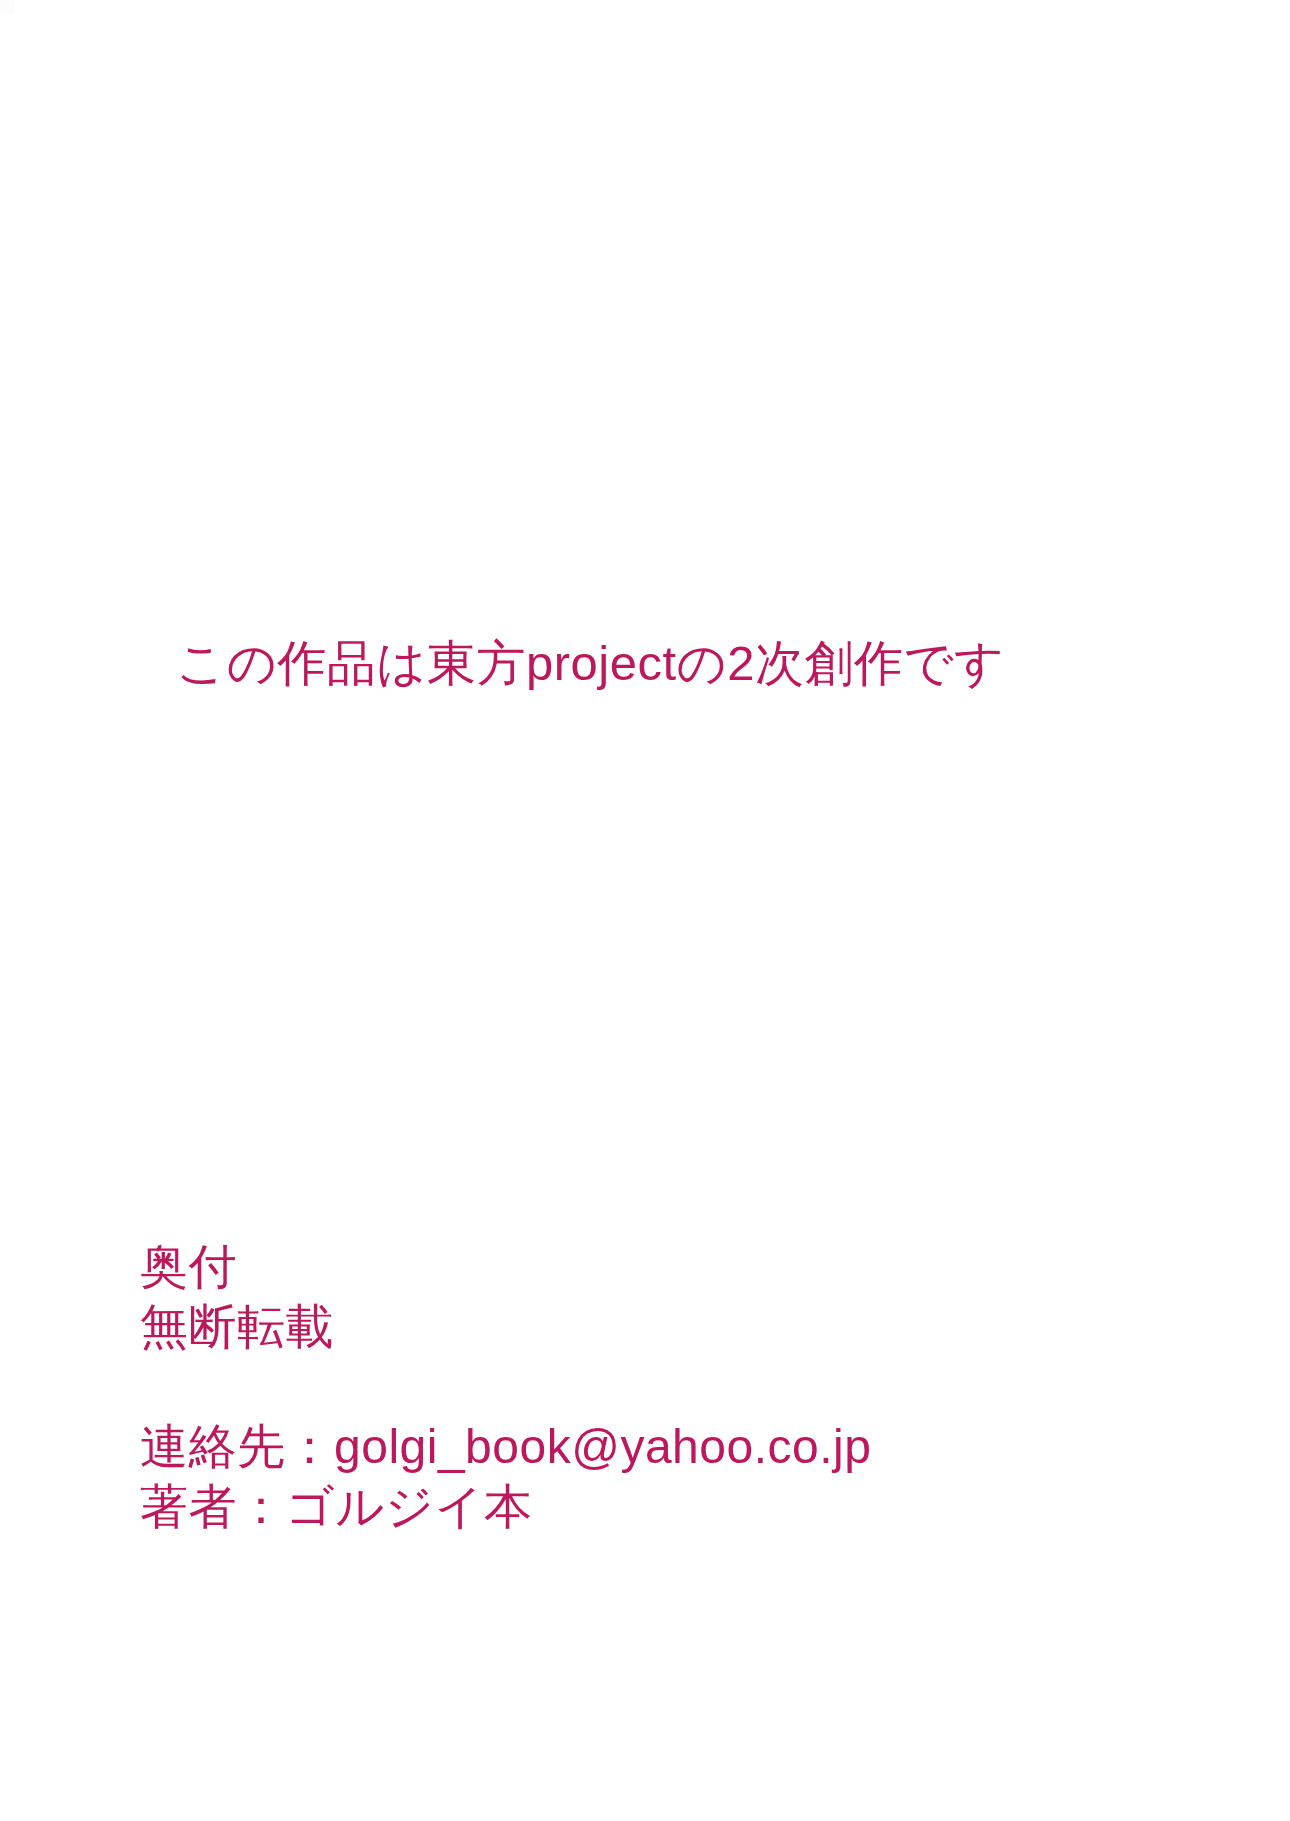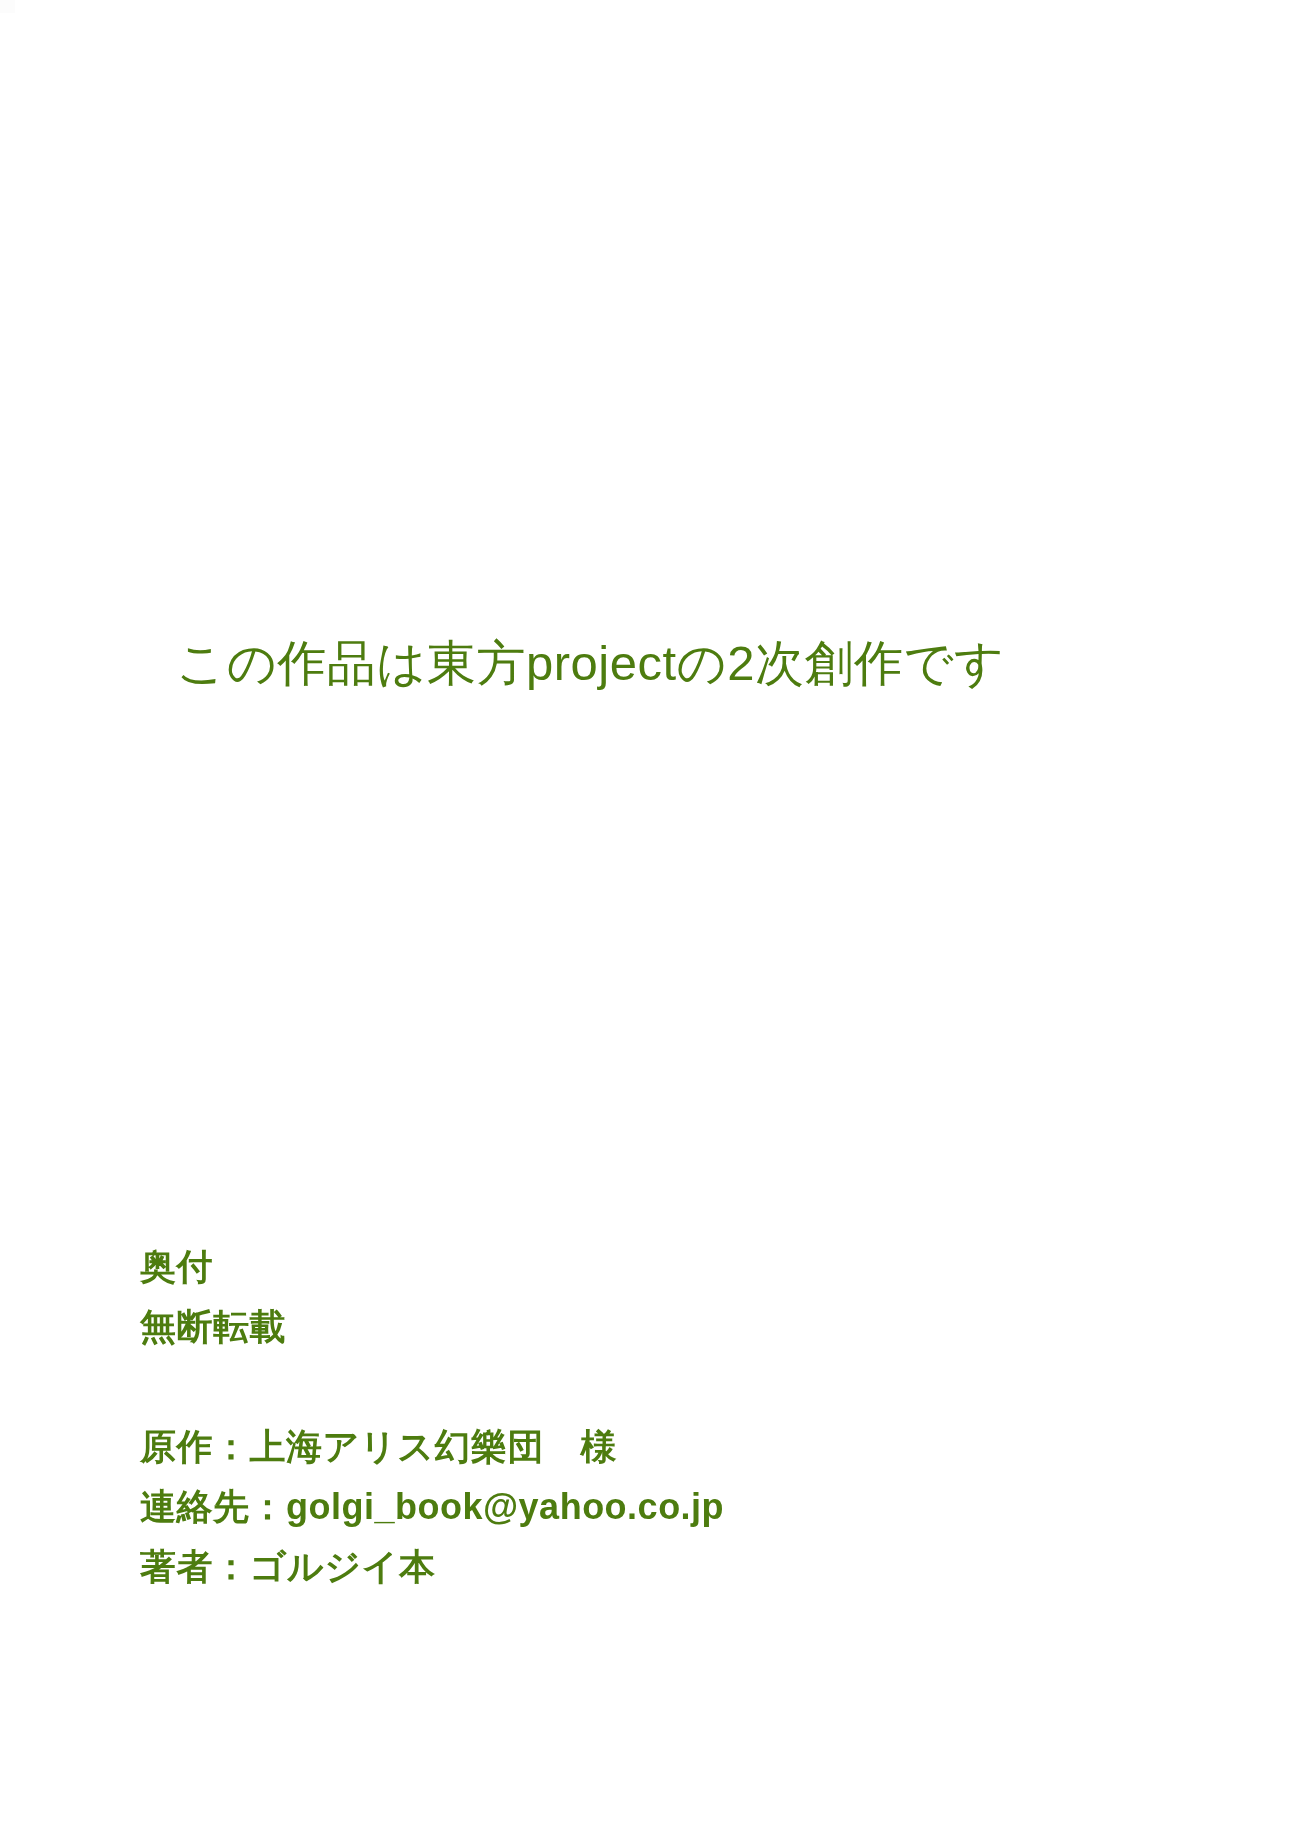--- a/index.html
+++ b/index.html
@@ -6,21 +6,21 @@
     margin: 0;
     padding: 0;
     background: #ffffff;
   }
   .page {
     position: relative;
     width: 1244px;
     height: 1821px;
     background: #ffffff;
     overflow: hidden;
-    color: #4d7c0f;
+    color: #be185d;
     font-family: "Liberation Sans", "DejaVu Sans", sans-serif;
   }
   .scan-artifact {
     position: absolute;
     left: 0;
     top: 0;
     width: 15px;
     height: 13px;
     background: #fcfcfc;
   }
@@ -31,23 +31,23 @@
     font-size: 49px;
     line-height: 59px;
     font-weight: 500;
     letter-spacing: 0.5px;
     white-space: nowrap;
   }
   .colophon-block {
     position: absolute;
     left: 140px;
     top: 1237px;
-    font-size: 36px;
+    font-size: 48px;
     line-height: 60px;
-    font-weight: 700;
+    font-weight: 400;
     letter-spacing: 0.5px;
     white-space: nowrap;
   }
   .blank-line {
     height: 60px;
   }
   .text-line {
     white-space: nowrap;
   }
 </style>
@@ -59,18 +59,17 @@
   <div class="scan-artifact"></div>
 
   <div class="notice-block">
     <div class="text-line">この作品は東方projectの2次創作です</div>
   </div>
 
   <div class="colophon-block">
     <div class="text-line">奥付</div>
     <div class="text-line">無断転載</div>
     <div class="blank-line"></div>
-    <div class="text-line">原作：上海アリス幻樂団　様</div>
     <div class="text-line">連絡先：golgi_book@yahoo.co.jp</div>
     <div class="text-line">著者：ゴルジイ本</div>
   </div>
 
 </div>
 
 </body></html>

